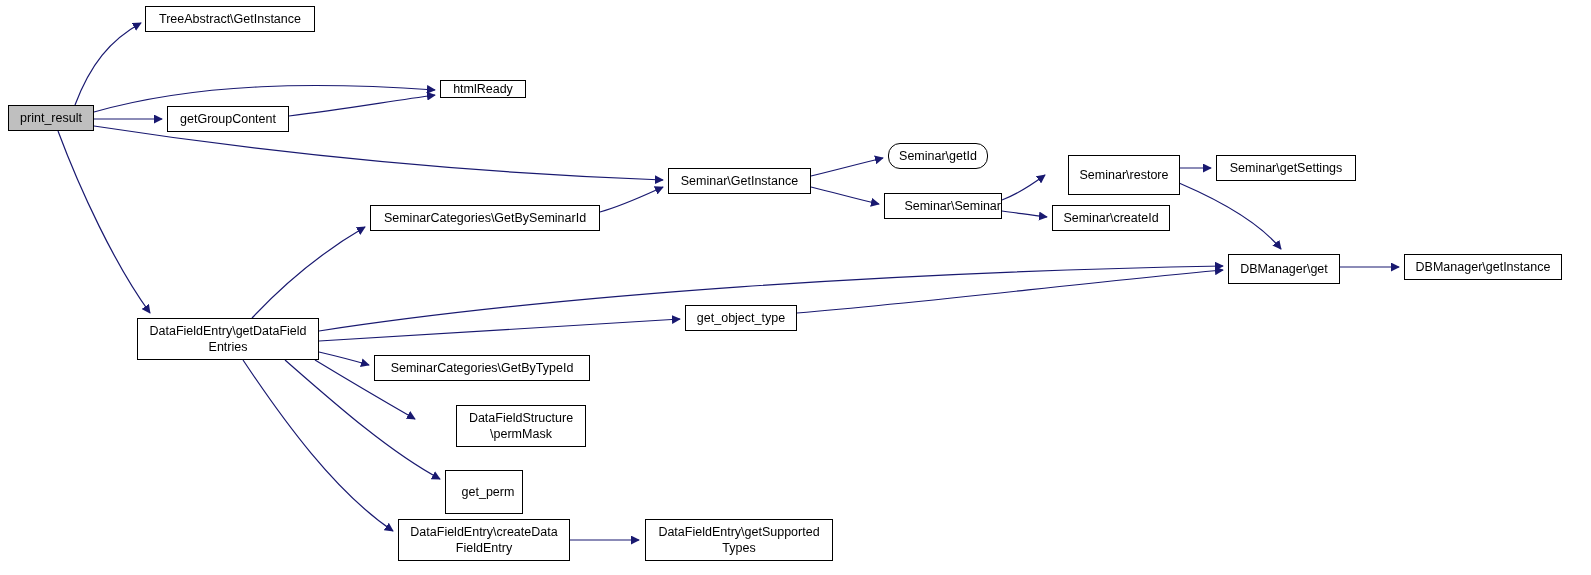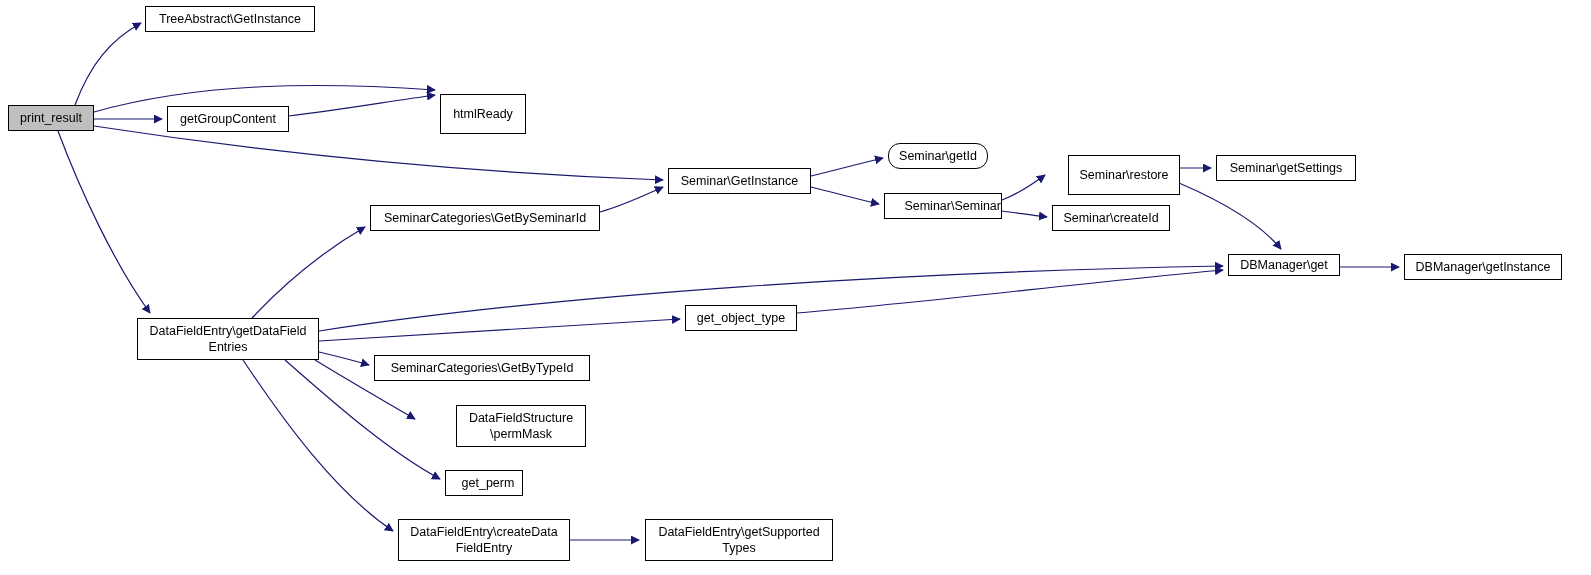--- a/index.html
+++ b/index.html
@@ -89,21 +89,21 @@
         <path d="M 570,540 C 593,540 617,540 639,540" class="edge" marker-end="url(#arrow)"></path>
       </g>
   </svg>
   <div id="nodes-layer">
       <div class="node highlight" style="left: 8px; top: 105px; width: 86px; height: 26px;">
         <div class="node-line">print_result</div>
       </div>
       <div class="node" style="left: 145px; top: 6px; width: 170px; height: 26px;">
         <div class="node-line">TreeAbstract\GetInstance</div>
       </div>
-      <div class="node" style="left: 440px; top: 80px; width: 86px; height: 40px; margin-top: 14px;">
+      <div class="node" style="left: 440px; top: 80px; width: 86px; height: 18px;">
         <div class="node-line">htmlReady</div>
       </div>
       <div class="node" style="left: 167px; top: 106px; width: 122px; height: 26px;">
         <div class="node-line">getGroupContent</div>
       </div>
       <div class="node" style="left: 370px; top: 205px; width: 230px; height: 26px;">
         <div class="node-line">SeminarCategories\GetBySeminarId</div>
       </div>
       <div class="node" style="left: 668px; top: 168px; width: 143px; height: 26px;">
         <div class="node-line">Seminar\GetInstance</div>
@@ -116,41 +116,41 @@
       </div>
       <div class="node" style="left: 1050px; top: 155px; width: 112px; height: 40px; margin-left: 18px;">
         <div class="node-line">Seminar\restore</div>
       </div>
       <div class="node" style="left: 1216px; top: 155px; width: 140px; height: 26px;">
         <div class="node-line">Seminar\getSettings</div>
       </div>
       <div class="node" style="left: 1052px; top: 205px; width: 118px; height: 26px;">
         <div class="node-line">Seminar\createId</div>
       </div>
-      <div class="node" style="left: 1228px; top: 254px; width: 112px; height: 22px;">
+      <div class="node" style="left: 1228px; top: 254px; width: 112px; height: 30px;">
         <div class="node-line">DBManager\get</div>
       </div>
       <div class="node" style="left: 1404px; top: 254px; width: 158px; height: 26px;">
         <div class="node-line">DBManager\getInstance</div>
       </div>
       <div class="node" style="left: 137px; top: 318px; width: 182px; height: 42px;">
         <div class="node-line">DataFieldEntry\getDataField</div>
         <div class="node-line">Entries</div>
       </div>
       <div class="node" style="left: 685px; top: 305px; width: 112px; height: 26px;">
         <div class="node-line">get_object_type</div>
       </div>
       <div class="node" style="left: 374px; top: 355px; width: 216px; height: 26px;">
         <div class="node-line">SeminarCategories\GetByTypeId</div>
       </div>
       <div class="node" style="left: 420px; top: 405px; width: 130px; height: 42px; margin-left: 36px;">
         <div class="node-line">DataFieldStructure</div>
         <div class="node-line">\permMask</div>
       </div>
-      <div class="node" style="left: 445px; top: 470px; width: 78px; height: 26px; padding-left: 8px;">
+      <div class="node" style="left: 445px; top: 470px; width: 78px; height: 44px; padding-left: 8px;">
         <div class="node-line">get_perm</div>
       </div>
       <div class="node" style="left: 398px; top: 519px; width: 172px; height: 42px;">
         <div class="node-line">DataFieldEntry\createData</div>
         <div class="node-line">FieldEntry</div>
       </div>
       <div class="node" style="left: 645px; top: 519px; width: 188px; height: 42px;">
         <div class="node-line">DataFieldEntry\getSupported</div>
         <div class="node-line">Types</div>
       </div>

